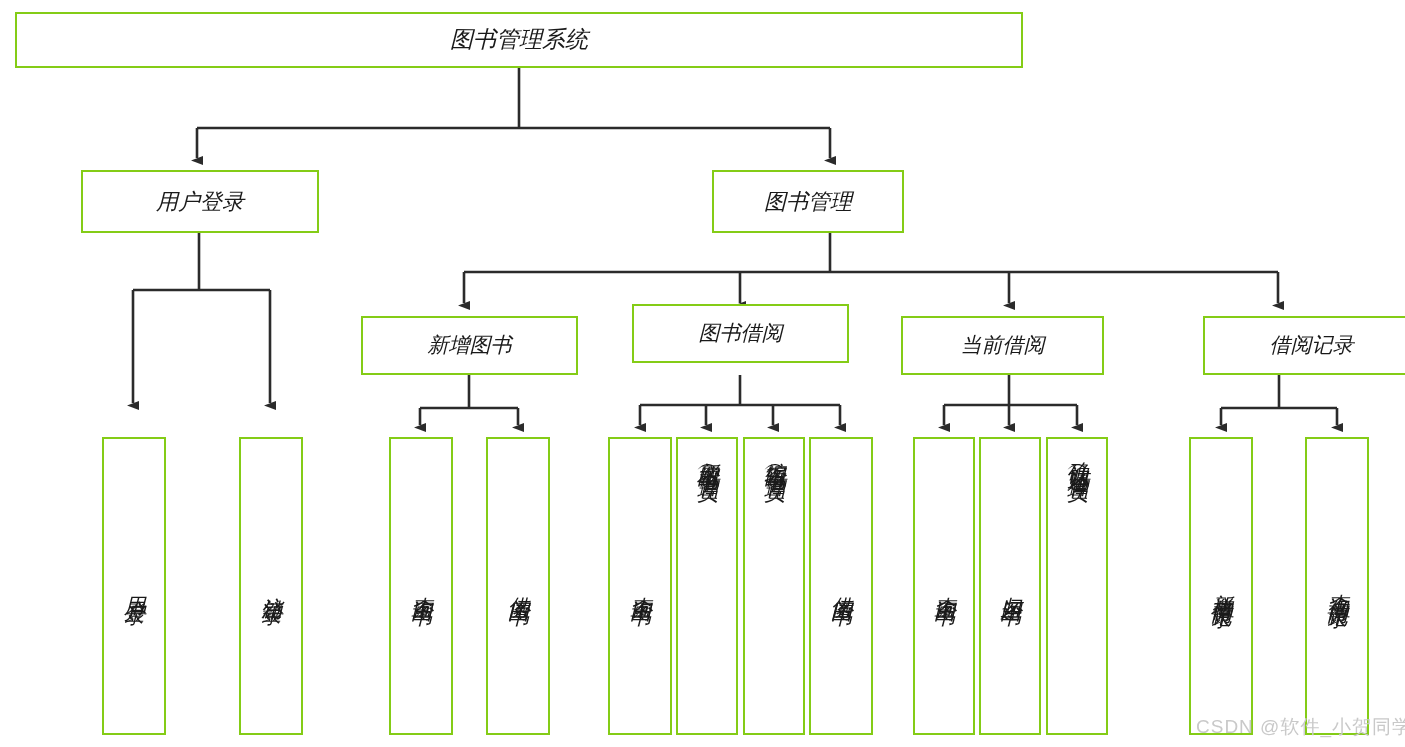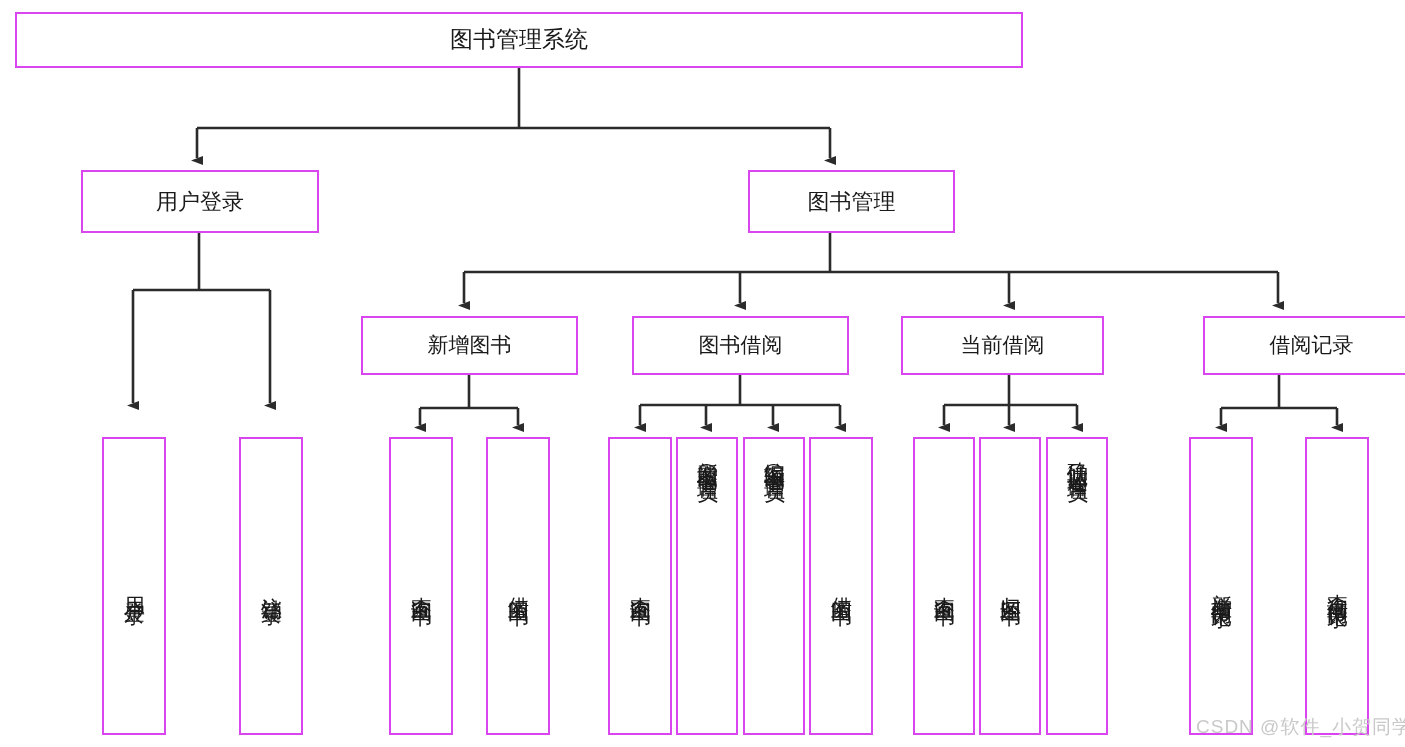--- a/index.html
+++ b/index.html
@@ -22,27 +22,28 @@
     left: 0;
     top: 0;
     width: 1405px;
     height: 747px;
     pointer-events: none;
   }
   .node {
     position: absolute;
     box-sizing: border-box;
     background: #ffffff;
-    border: 2px solid #d946ef;
+    border: 2px solid #84cc16;
     display: flex;
     align-items: center;
     justify-content: center;
     color: #1a1a1a;
     line-height: 1.18;
     text-align: center;
+    font-style: italic;
   }
   .node-root {
     font-size: 23px;
   }
   .node-l2 {
     font-size: 22px;
   }
   .node-l3 {
     font-size: 21px;
   }
@@ -117,24 +118,24 @@
       <path d="M1279,375 L1279,408"></path>
       <path d="M1221,408 L1337,408"></path>
       <path d="M1221,408 L1221,425" marker-end="url(#arrow)"></path>
       <path d="M1337,408 L1337,425" marker-end="url(#arrow)"></path>
     </g>
   </svg>
 
   <div class="node node-root" style="left:15px; top:12px; width:1008px; height:56px;">图书管理系统</div>
 
   <div class="node node-l2" style="left:81px; top:170px; width:238px; height:63px;">用户登录</div>
-  <div class="node node-l2" style="left:712px; top:170px; width:207px; height:63px;margin-left:36px;">图书管理</div>
+  <div class="node node-l2" style="left:712px; top:170px; width:192px; height:63px;">图书管理</div>
 
   <div class="node node-l3" style="left:361px; top:316px; width:217px; height:59px;">新增图书</div>
-  <div class="node node-l3" style="left:632px; top:316px; width:217px; height:59px;">图书借阅</div>
+  <div class="node node-l3" style="left:632px; top:304px; width:217px; height:59px;">图书借阅</div>
   <div class="node node-l3" style="left:901px; top:316px; width:203px; height:59px;">当前借阅</div>
   <div class="node node-l3" style="left:1171px; top:316px; width:217px; height:59px;margin-left:32px;">借阅记录</div>
 
   <div class="node node-leaf" style="left:102px; top:437px; width:64px; height:298px;">用户登录</div>
   <div class="node node-leaf" style="left:239px; top:437px; width:64px; height:298px;">注销登录</div>
 
   <div class="node node-leaf" style="left:389px; top:437px; width:64px; height:298px;">查询图书</div>
   <div class="node node-leaf" style="left:486px; top:437px; width:64px; height:298px;">借阅图书</div>
 
   <div class="node node-leaf" style="left:608px; top:437px; width:64px; height:298px;">查询图书</div>

